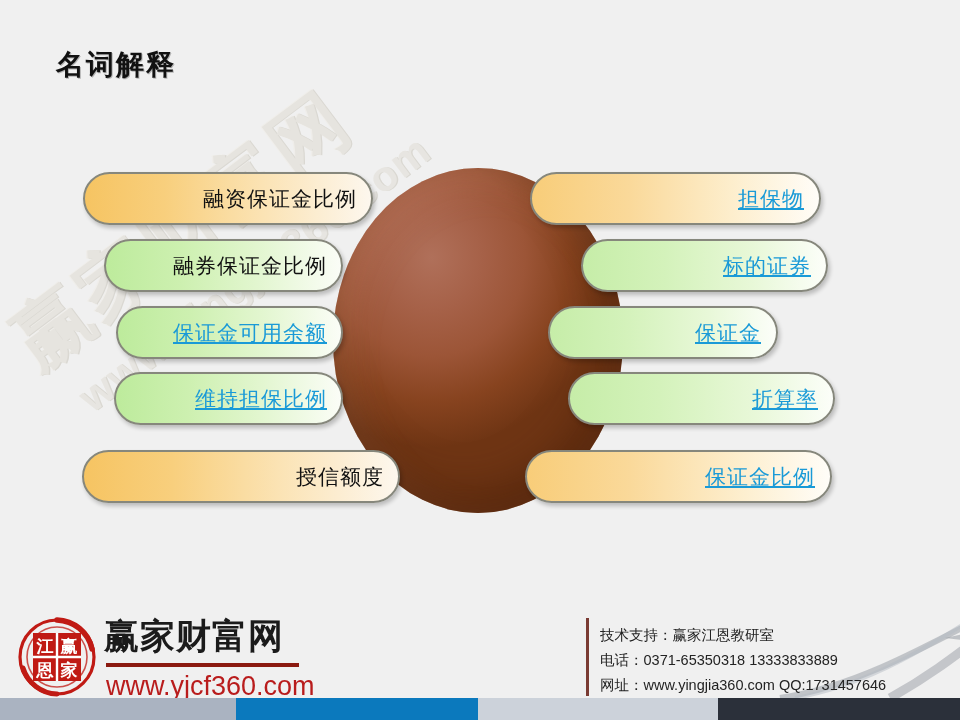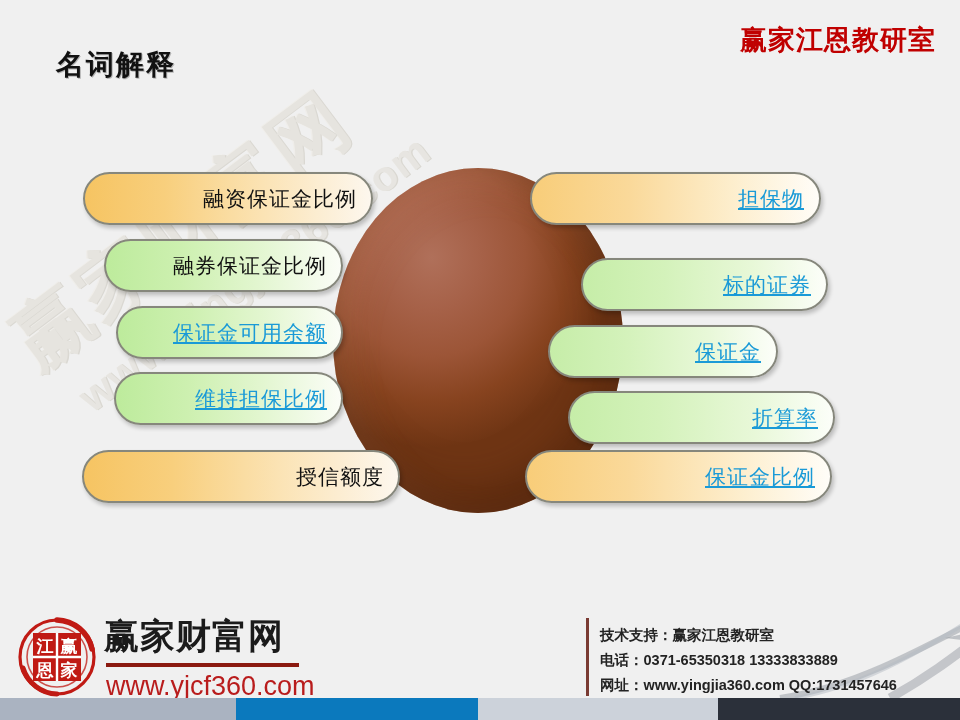--- a/index.html
+++ b/index.html
@@ -123,21 +123,20 @@
     background:linear-gradient(90deg,#f6c462 0%,#f8cf7d 28%,#fbe3b4 62%,#fdf7ee 100%);
   }
   .pill.green {
     background:linear-gradient(90deg,#bdeb9c 0%,#cdf0b0 32%,#e2f6cf 64%,#fbfdf7 100%);
   }
   .pill.orange-r {
     background:linear-gradient(90deg,#f8cd79 0%,#fad99a 34%,#fdeecd 70%,#fffdf8 100%);
   }
   .pill.green-r {
     background:linear-gradient(90deg,#c6eda8 0%,#d4f2bb 34%,#e8f8d8 70%,#fcfef9 100%);
-    margin-top:19px;
   }
   .ptxt-dark { color:#111; }
   .ptxt-link { color:#1a9ad7; text-decoration:underline; }
 
   
   .footer-swoosh {
     position:absolute;
     right:-40px; bottom:22px;
     width:260px; height:120px;
     overflow:hidden;
@@ -183,21 +182,21 @@
     left:586px; bottom:24px;
     width:3px; height:78px;
     background:#7a3b33;
     z-index:3;
   }
   .contact {
     position:absolute;
     left:600px; bottom:22px;
     z-index:3;
     font-family:"Liberation Sans","DejaVu Sans",sans-serif;
-    font-weight:bold;
+    font-weight:normal;
     font-size:14.5px;
     color:#232323;
     line-height:25px;
     white-space:nowrap;
   }
 
   
   .bottombar {
     position:absolute;
     left:0; bottom:0;
@@ -205,21 +204,20 @@
     display:flex;
     z-index:7;
   }
   .bb-seg { height:100%; }
 </style>
 </head>
 <body>
 
 <div id="slide">
 
-  <div class="brand-red">赢家江恩教研室</div>
   <div class="slide-title">名词解释</div>
 
   <div class="watermark">
     <div class="wm-main">赢家财富网</div>
     <div class="wm-sub">www.yingjia360.com</div>
   </div>
 
   <div class="sphere"></div>
 
   <div id="pill-layer">

